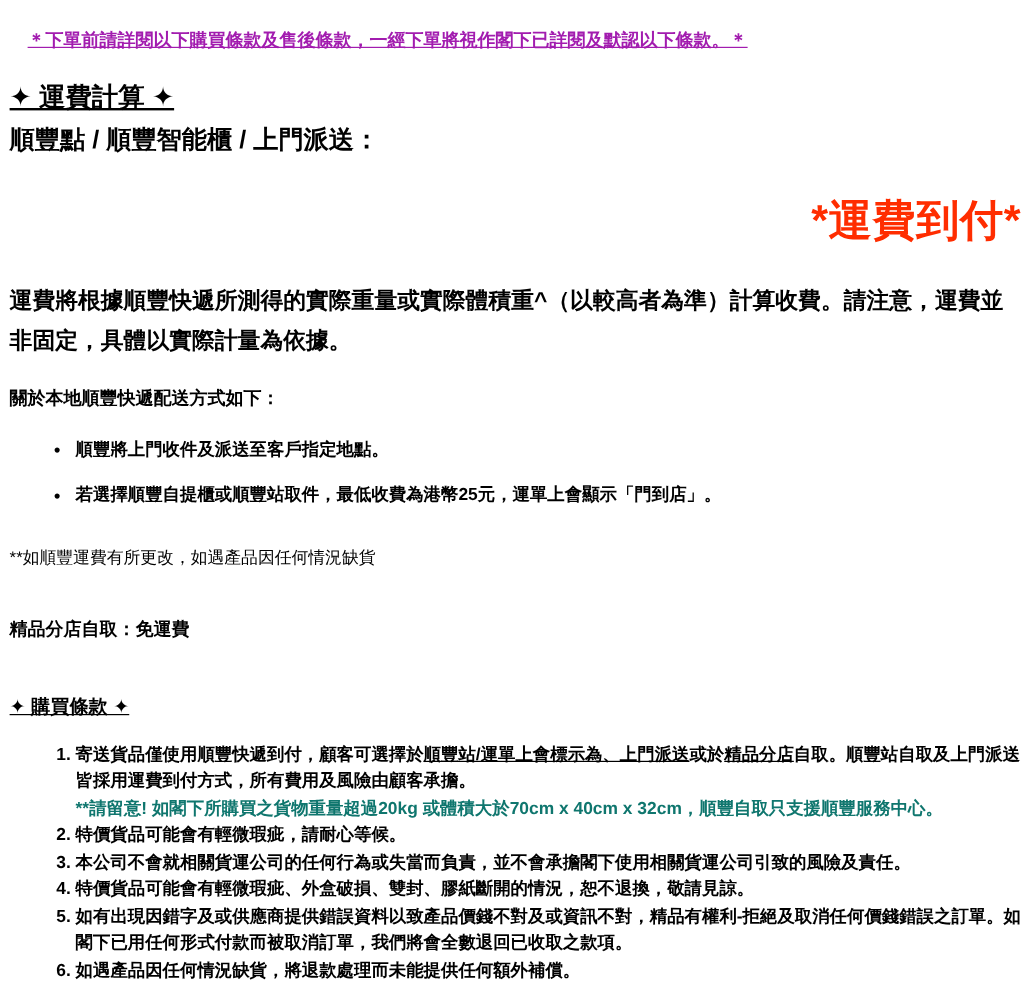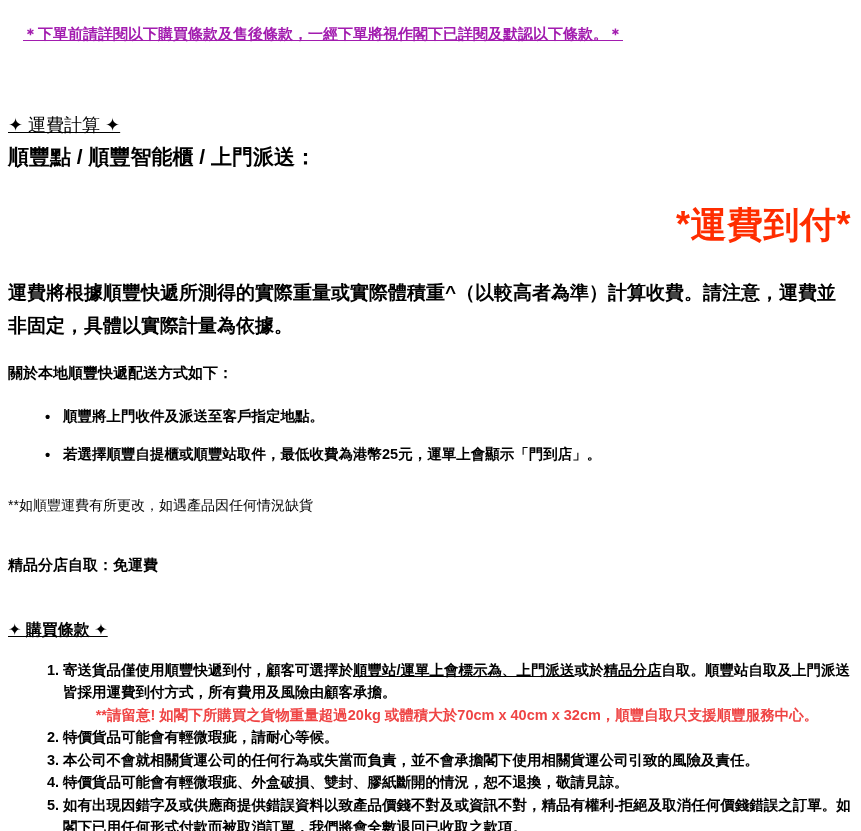--- a/index.html
+++ b/index.html
@@ -18,24 +18,24 @@
     }
     .top-warning {
       color: #a21caf;
       font-weight: bold;
       font-size: 15px;
       line-height: 1.25;
       text-decoration: underline;
       margin: 15px;
     }
     .ship-title {
-      font-size: 18px;
-      font-weight: normal;
+      font-size: 22px;
+      font-weight: bold;
       text-decoration: underline;
-      margin: 69px 0 0 0;
+      margin: 22px 0 0 0;
     }
     .ship-subtitle {
       font-size: 21px;
       font-weight: bold;
       margin: 6px 0 0 0;
     }
     .freight-collect {
       font-size: 36px;
       font-weight: bold;
       color: #ff2d00;
@@ -100,23 +100,22 @@
       max-width: 800px;
     }
     ol.terms li {
       padding-left: 0;
       margin: 0;
     }
     .u {
       text-decoration: underline;
     }
     .term-warning {
-      color: #ef4444;
+      color: #0f766e;
       font-weight: bold;
-      text-align: center;
     }
   </style>
 </head>
 <body>
 
 <div class="page">
 
   <p class="top-warning">＊下單前請詳閱以下購買條款及售後條款，一經下單將視作閣下已詳閱及默認以下條款。＊</p>
 
   <h2 class="ship-title">✦ 運費計算 ✦</h2>

